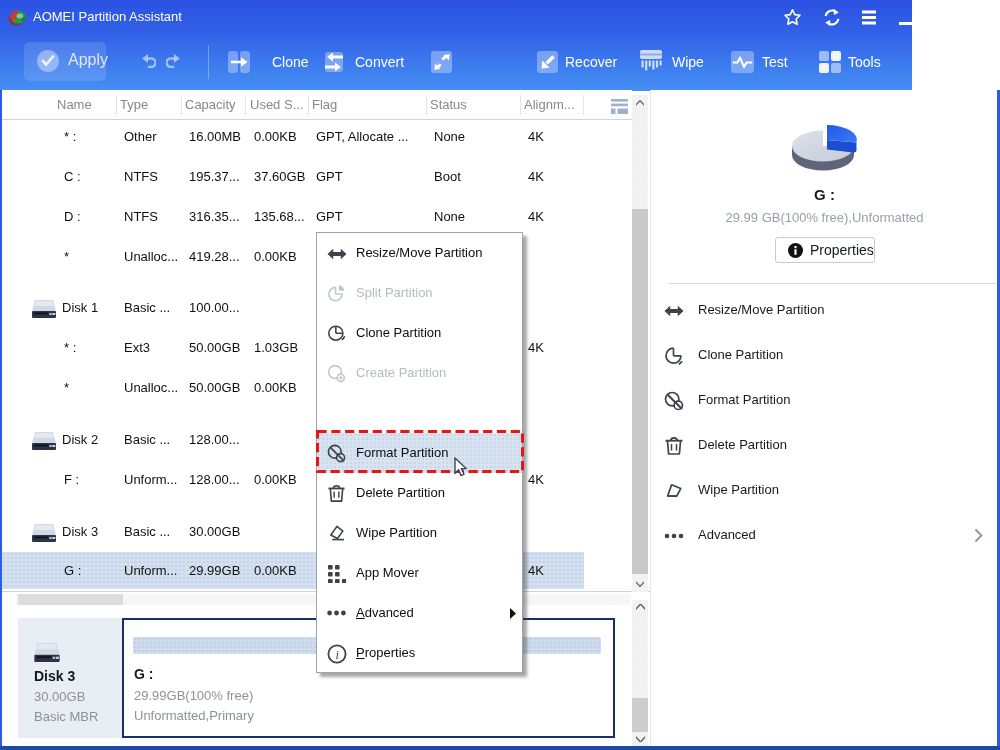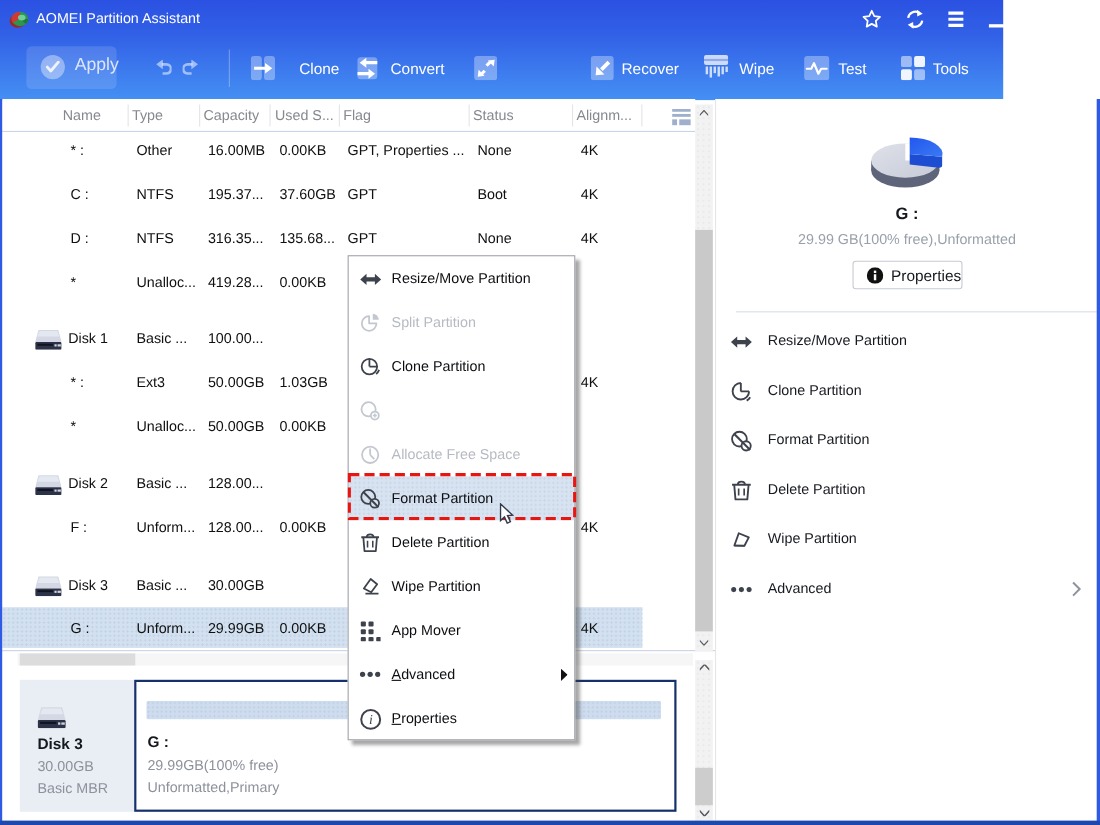--- a/index.html
+++ b/index.html
@@ -169,21 +169,21 @@
     <rect x="0" y="9.5" width="4.5" height="5.5"></rect>
     <rect x="6.5" y="9.5" width="10.5" height="5.5"></rect>
   </svg>
   <div class="abs" style="left:0;top:29px;width:630px;height:1px;background:#c9d4e8;"></div>
 
   <div class="row" style="top:27px;">
     <div class="cell c-name" style="left:62px;">* :</div>
       <div class="cell c-type">Other</div>
     <div class="cell c-cap">16.00MB</div>
       <div class="cell c-used">0.00KB</div>
-    <div class="cell c-flag">GPT, Properties ...</div>
+    <div class="cell c-flag">GPT, Allocate ...</div>
       <div class="cell c-status">None</div>
     <div class="cell c-align">4K</div>
   </div>
   <div class="row" style="top:67px;">
     <div class="cell c-name" style="left:62px;">C :</div>
       <div class="cell c-type">NTFS</div>
     <div class="cell c-cap">195.37...</div>
       <div class="cell c-used">37.60GB</div>
     <div class="cell c-flag">GPT</div>
       <div class="cell c-status">Boot</div>
@@ -415,27 +415,21 @@
       <path d="M18.6 12.9 A9.2 9.2 0 0 1 15.7 16.8" stroke-width="1.7"></path>
     </svg>
     <div class="txt">Clone Partition</div>
   </div>
   <div class="mi dis" style="top:120px;">
     <svg width="19" height="19" viewBox="0 0 20 20" fill="none" stroke="#c3c7cf" stroke-width="1.7">
       <circle cx="8.5" cy="8.5" r="6.8"></circle>
       <circle cx="14.5" cy="14.5" r="3.8" fill="#fff"></circle>
       <path d="M14.5 12.6 V16.4 M12.6 14.5 H16.4" stroke-width="1.4"></path>
     </svg>
-  </div>
-  <div class="mi dis" style="top:160px;">
-    <svg width="19" height="19" viewBox="0 0 20 20" fill="none" stroke="#c3c7cf" stroke-width="1.7">
-      <circle cx="10" cy="10" r="7.8"></circle>
-      <path d="M10 10 V4 M10 10 L14 14"></path>
-    </svg>
-    <div class="txt">Allocate Free Space</div>
+    <div class="txt">Create Partition</div>
   </div>
   <div class="mi" style="top:200px;background:#d8e3f1;background-image:radial-gradient(rgba(185,200,222,0.45) 0.9px, transparent 0.9px);background-size:4px 4px;width:205px;">
     <svg width="19" height="19" viewBox="0 0 20 20" fill="none" stroke="#3d424d" stroke-width="1.7">
       <circle cx="8.2" cy="8.2" r="6.7"></circle>
       <circle cx="14.3" cy="14.3" r="4.2" fill="#d8e3f1"></circle>
       <path d="M3.5 3.5 L18 18" stroke-width="1.9"></path>
     </svg>
     <div class="txt">Format Partition</div>
   </div>
   <div class="mi" style="top:240px;">

